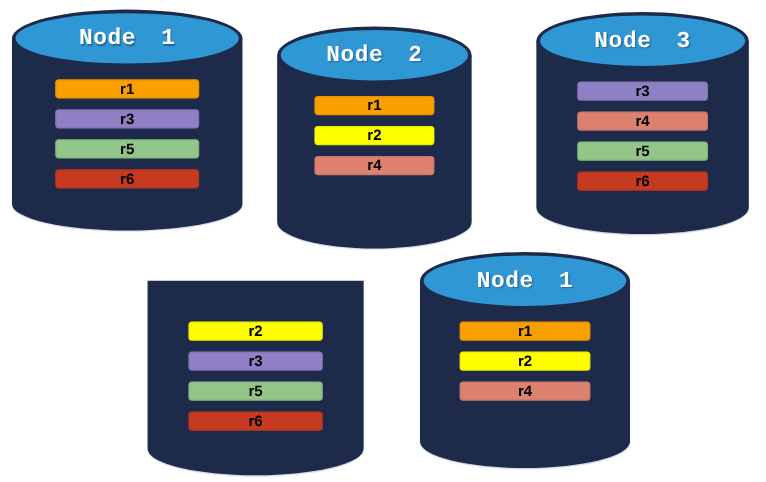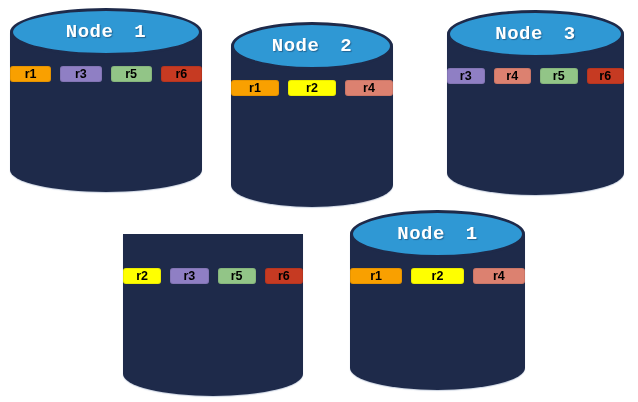--- a/index.html
+++ b/index.html
@@ -52,21 +52,21 @@
     word-spacing: 9px;
     text-shadow: 1px 1px 1px rgba(20,40,70,0.45);
     white-space: nowrap;
   }
   .bars {
     position: absolute;
     left: 0;
     right: 0;
     top: 58px;
     display: flex;
-    flex-direction: row;
+    flex-direction: column;
     align-items: center;
     gap: 9px;
     z-index: 3;
   }
   .bar {
     width: 62%;
     height: 16px;
     border-radius: 3px;
     display: flex;
     align-items: center;

